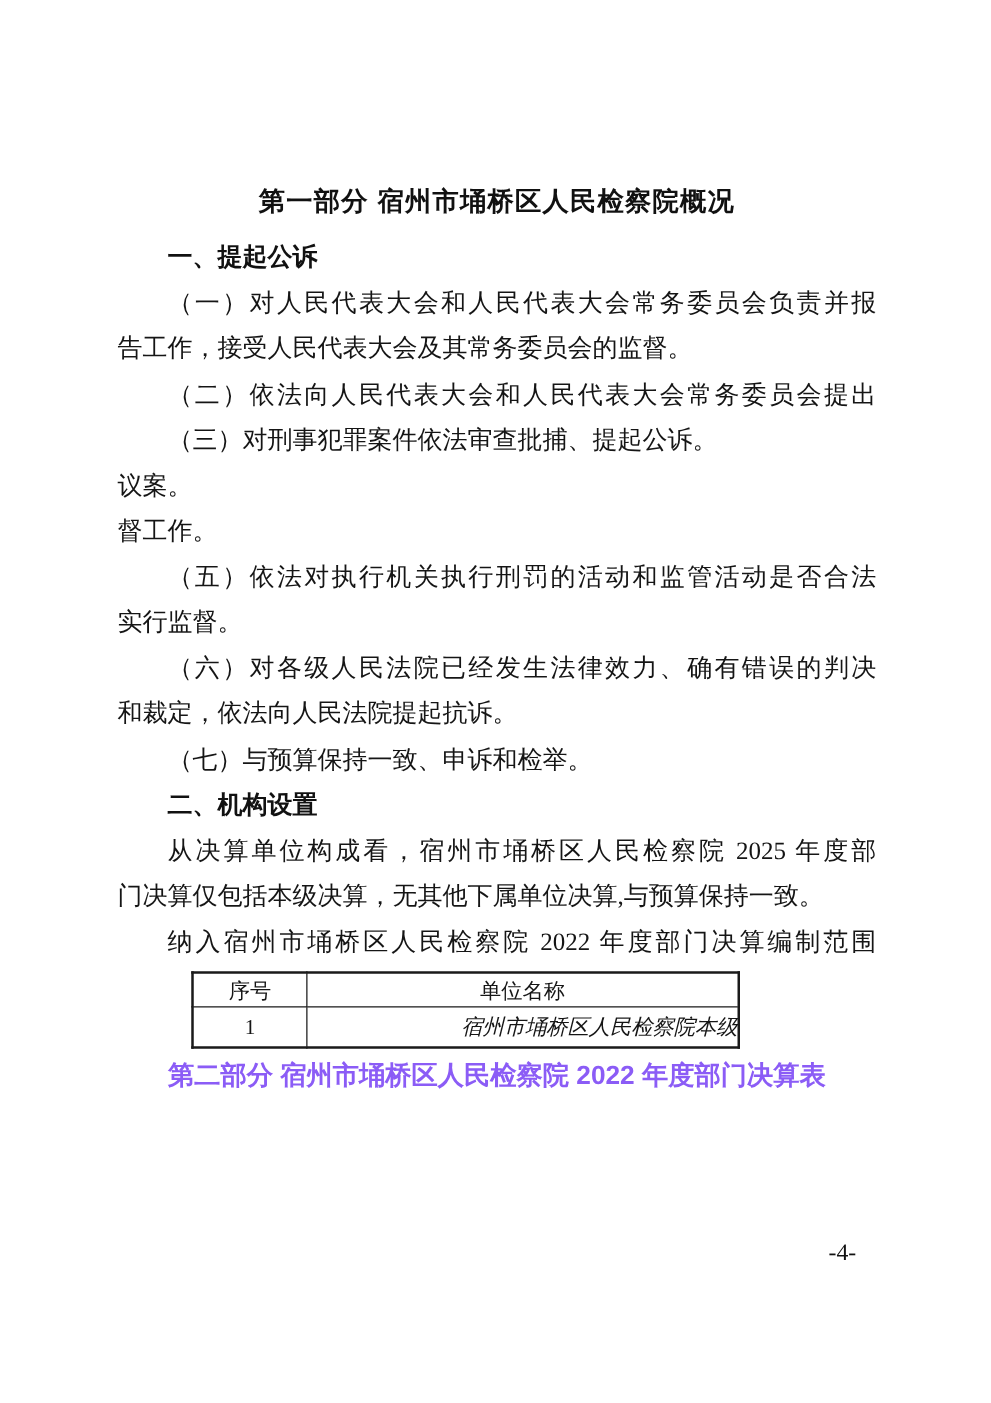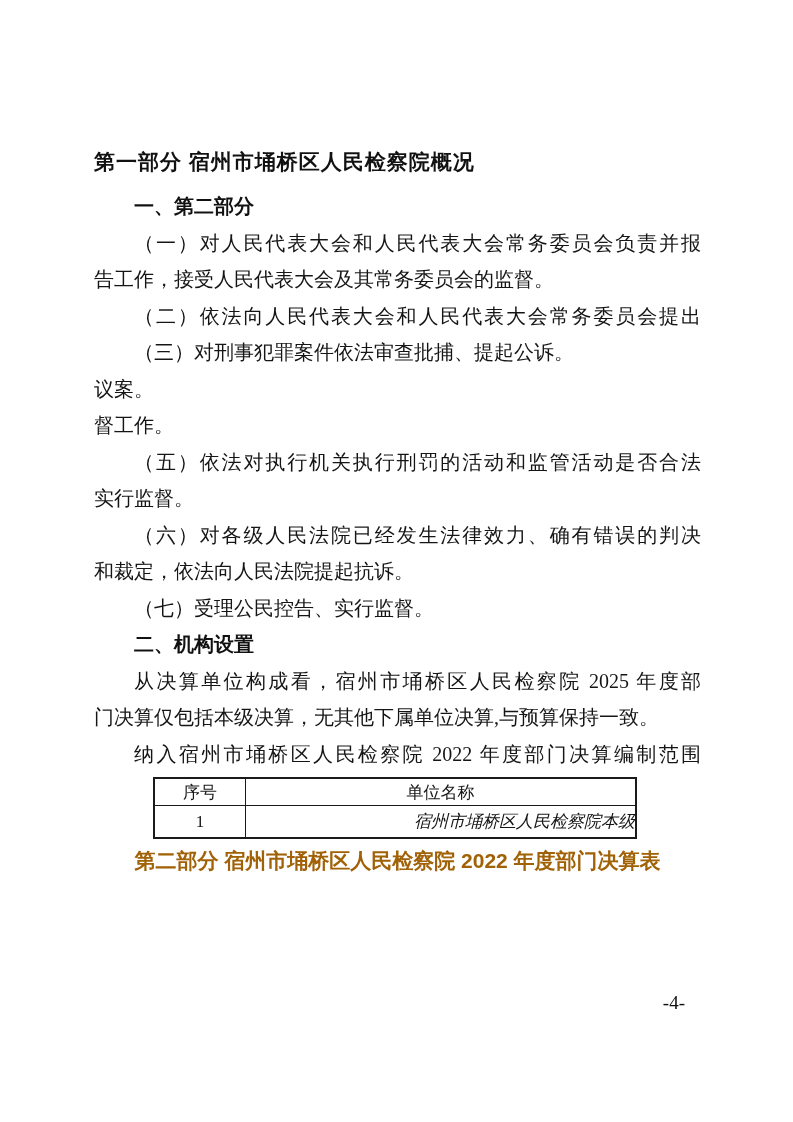--- a/index.html
+++ b/index.html
@@ -20,21 +20,21 @@
     position: absolute;
     left: 94px;
     top: 147px;
     width: 607px;
   }
   .part-title {
     font-family: "Liberation Sans", sans-serif;
     font-weight: bold;
     font-size: 21px;
     line-height: 30px;
-    text-align: left;
+    text-align: center;
     letter-spacing: 1px;
     margin-bottom: 11px;
     color: #111;
   }
   .section-heading {
     font-family: "Liberation Sans", sans-serif;
     font-weight: bold;
     font-size: 20px;
     line-height: 36.5px;
     text-indent: 2em;
@@ -44,21 +44,21 @@
     font-size: 20px;
     line-height: 36.5px;
     text-align: justify;
   }
   .bline.indent { text-indent: 2em; }
   .bline.stretch { text-align-last: justify; }
   .units-table {
     border-collapse: collapse;
     margin-left: 59px;
     margin-top: 5px;
-    width: 484px;
+    width: 439px;
     table-layout: fixed;
     border: 2px solid #1a1a1a;
   }
   .units-table td, .units-table th {
     border: 1px solid #1a1a1a;
     font-weight: normal;
     font-size: 17px;
     padding: 0;
   }
   .units-table .col-seq { width: 90px; }
@@ -66,52 +66,52 @@
   .units-table tr.data td { height: 31px; }
   .units-table tr.data td.seq { text-align: center; }
   .units-table tr.data td.name { text-align: right; padding-left: 10px; font-style: italic; }
   .part2-title {
     font-family: "Liberation Sans", sans-serif;
     font-weight: bold;
     font-size: 21px;
     line-height: 30px;
     text-align: center;
     margin-top: 7px;
-    color: #a16207;
+    color: #8b5cf6;
   }
   .page-number {
     position: absolute;
     top: 992px;
     right: 108px;
     font-size: 19px;
     line-height: 22px;
     color: #111;
   }
 </style>
 </head>
 <body>
 
 <div class="page">
   <div class="content">
 
     <div class="part-title">第一部分 宿州市埇桥区人民检察院概况</div>
 
-    <div class="section-heading">一、第二部分</div>
+    <div class="section-heading">一、提起公诉</div>
 
     <div class="bline indent stretch">（一）对人民代表大会和人民代表大会常务委员会负责并报</div>
     <div class="bline">告工作，接受人民代表大会及其常务委员会的监督。</div>
     <div class="bline indent stretch">（二）依法向人民代表大会和人民代表大会常务委员会提出</div>
     <div class="bline indent">（三）对刑事犯罪案件依法审查批捕、提起公诉。</div>
     <div class="bline">议案。</div>
     <div class="bline">督工作。</div>
     <div class="bline indent stretch">（五）依法对执行机关执行刑罚的活动和监管活动是否合法</div>
     <div class="bline">实行监督。</div>
     <div class="bline indent stretch">（六）对各级人民法院已经发生法律效力、确有错误的判决</div>
     <div class="bline">和裁定，依法向人民法院提起抗诉。</div>
-    <div class="bline indent">（七）受理公民控告、实行监督。</div>
+    <div class="bline indent">（七）与预算保持一致、申诉和检举。</div>
 
     <div class="section-heading">二、机构设置</div>
 
     <div class="bline indent stretch">从决算单位构成看，宿州市埇桥区人民检察院 2025 年度部</div>
     <div class="bline">门决算仅包括本级决算，无其他下属单位决算,与预算保持一致。</div>
     <div class="bline indent stretch">纳入宿州市埇桥区人民检察院 2022 年度部门决算编制范围</div>
 
     <table class="units-table">
       <tbody>
           <tr class="hdr">

